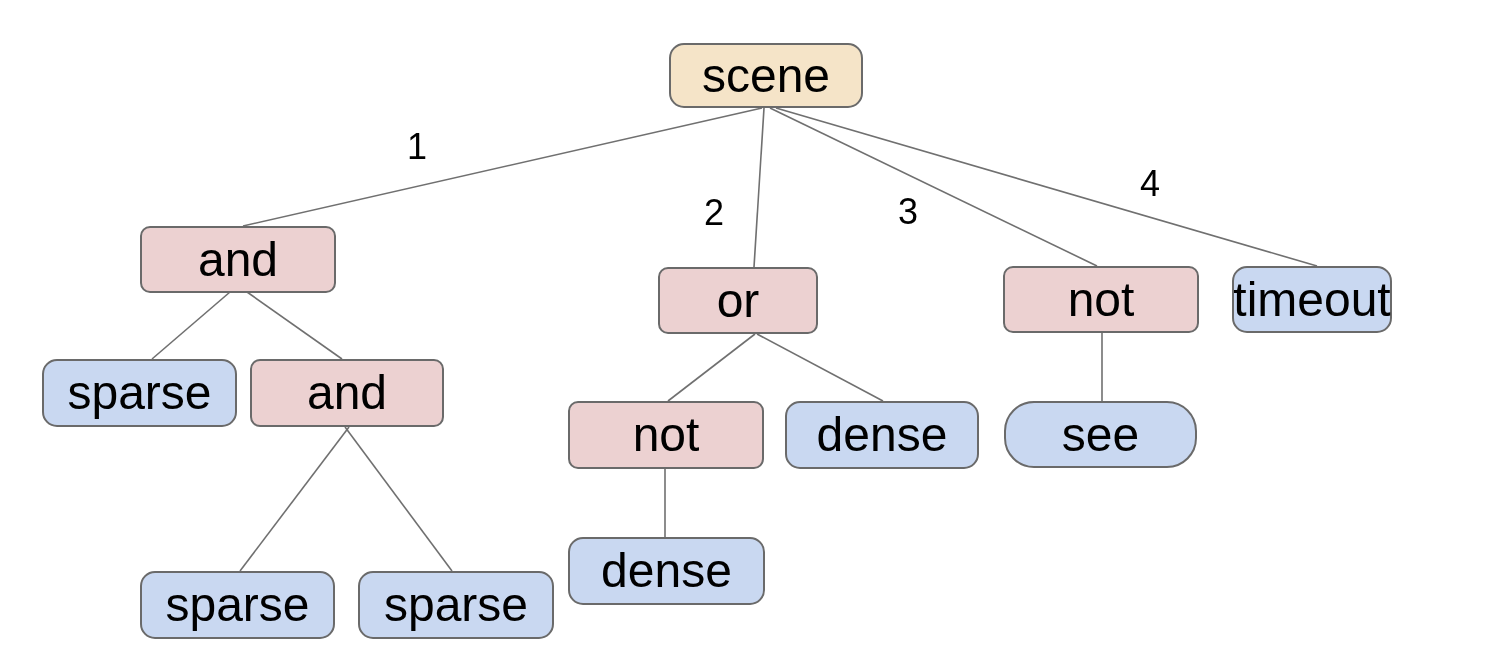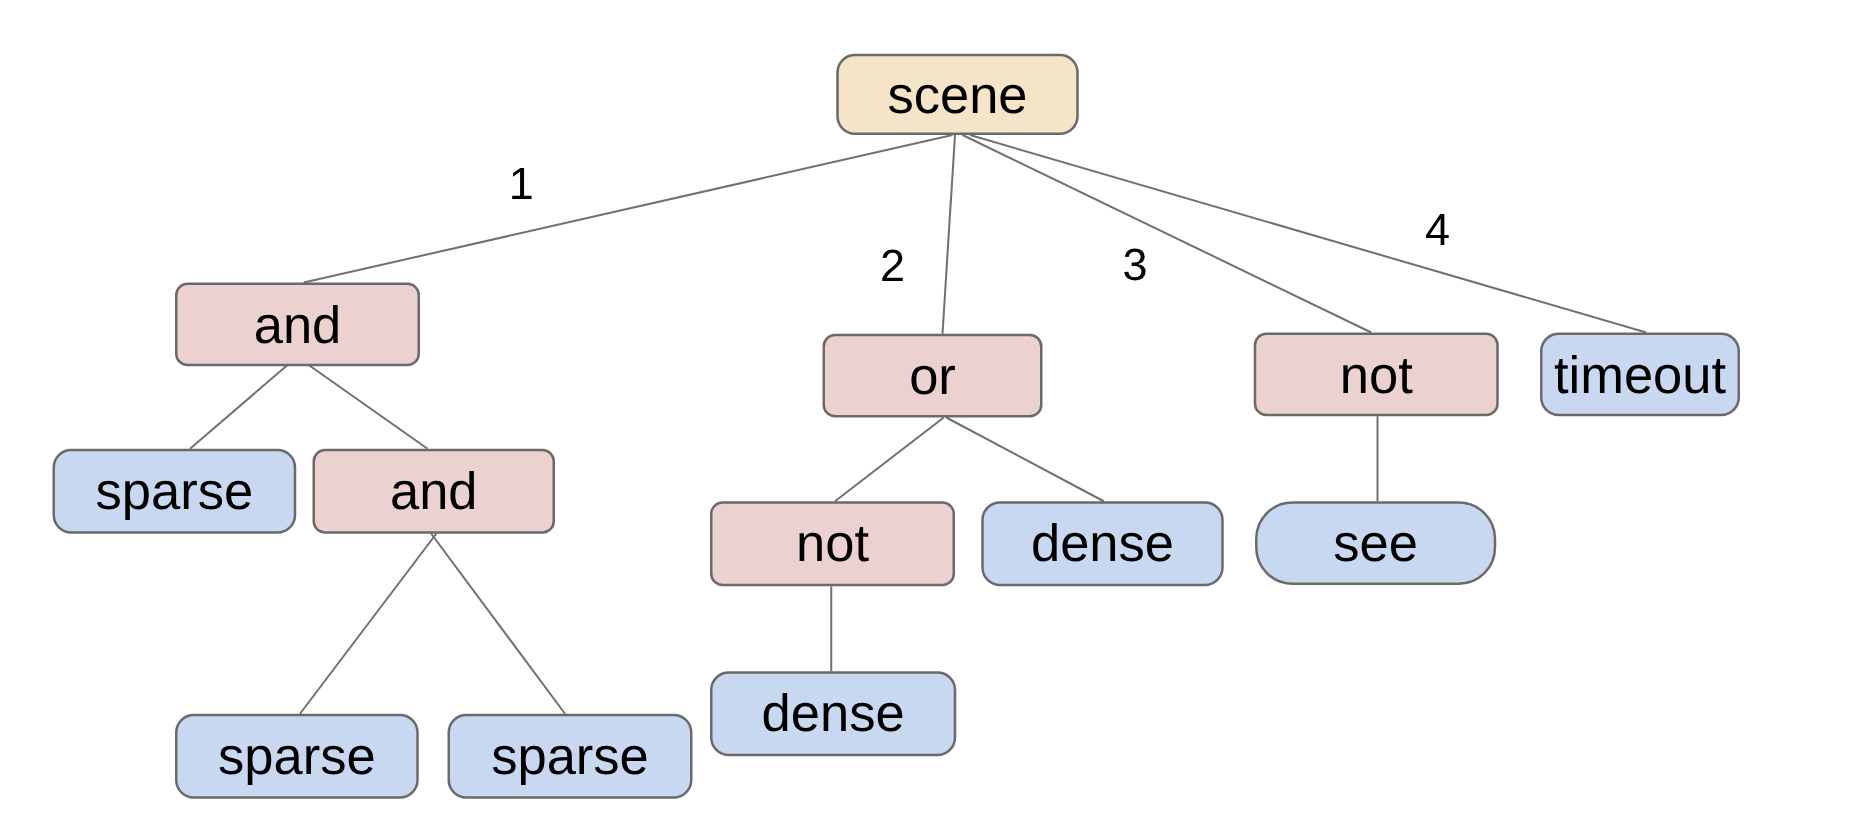--- a/index.html
+++ b/index.html
@@ -20,21 +20,21 @@
     stroke-width: 1.6;
   }
   .node {
     position: absolute;
     box-sizing: border-box;
     border: 2px solid #6a6a6a;
     border-radius: 15px;
     display: flex;
     align-items: center;
     justify-content: center;
-    font-size: 42px;
+    font-size: 48px;
     color: #000000;
     line-height: 1;
   }
   .kind-root     { background: #f5e4c8; }
   .kind-operator { background: #ecd1d1; border-radius: 10px; }
   .kind-leaf     { background: #c9d8f1; }
   .edge-label {
     position: absolute;
     transform: translate(-50%, -50%);
     font-size: 36px;
@@ -68,21 +68,21 @@
   <div class="edge-label" style="left:1150px; top:184px;">4</div>
 
   <div class="node kind-root" style="left: 669px; top: 43px; width: 194px; height: 65px; background: rgb(245, 228, 200); border-color: rgb(106, 106, 106);">
     <span>scene</span>
   </div>
 
   <div class="node kind-operator" style="left: 140px; top: 226px; width: 196px; height: 67px; background: rgb(236, 209, 209); border-color: rgb(106, 106, 106);">
     <span>and</span>
   </div>
 
-  <div class="node kind-operator" style="left: 658px; top: 267px; width: 176px; height: 67px; background: rgb(236, 209, 209); border-color: rgb(106, 106, 106);">
+  <div class="node kind-operator" style="left: 658px; top: 267px; width: 160px; height: 67px; background: rgb(236, 209, 209); border-color: rgb(106, 106, 106);">
     <span>or</span>
   </div>
 
   <div class="node kind-operator" style="left: 1003px; top: 266px; width: 196px; height: 67px; background: rgb(236, 209, 209); border-color: rgb(106, 106, 106);">
     <span>not</span>
   </div>
 
   <div class="node kind-leaf" style="left: 1232px; top: 266px; width: 160px; height: 67px; background: rgb(201, 216, 241); border-color: rgb(106, 106, 106);">
     <span>timeout</span>
   </div>

